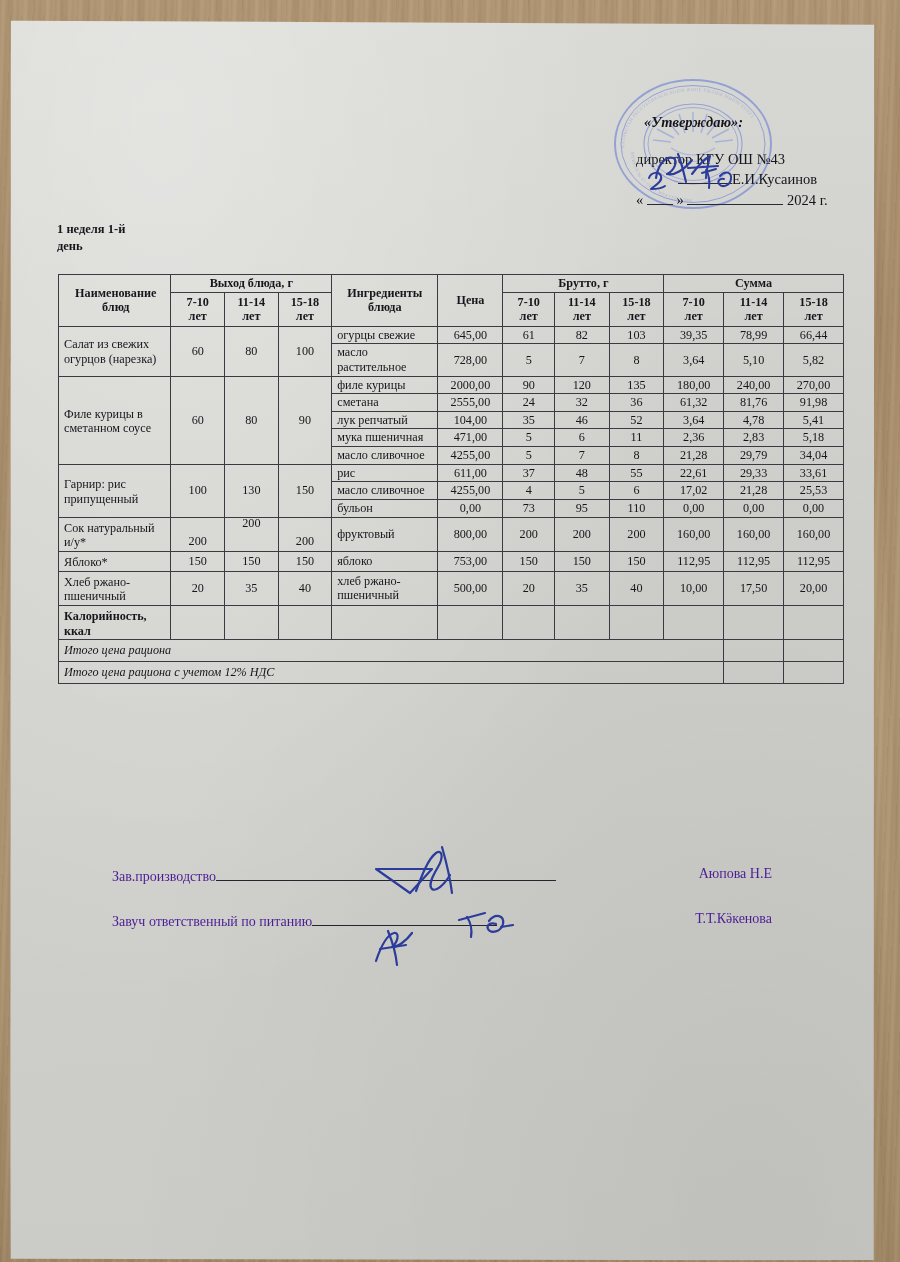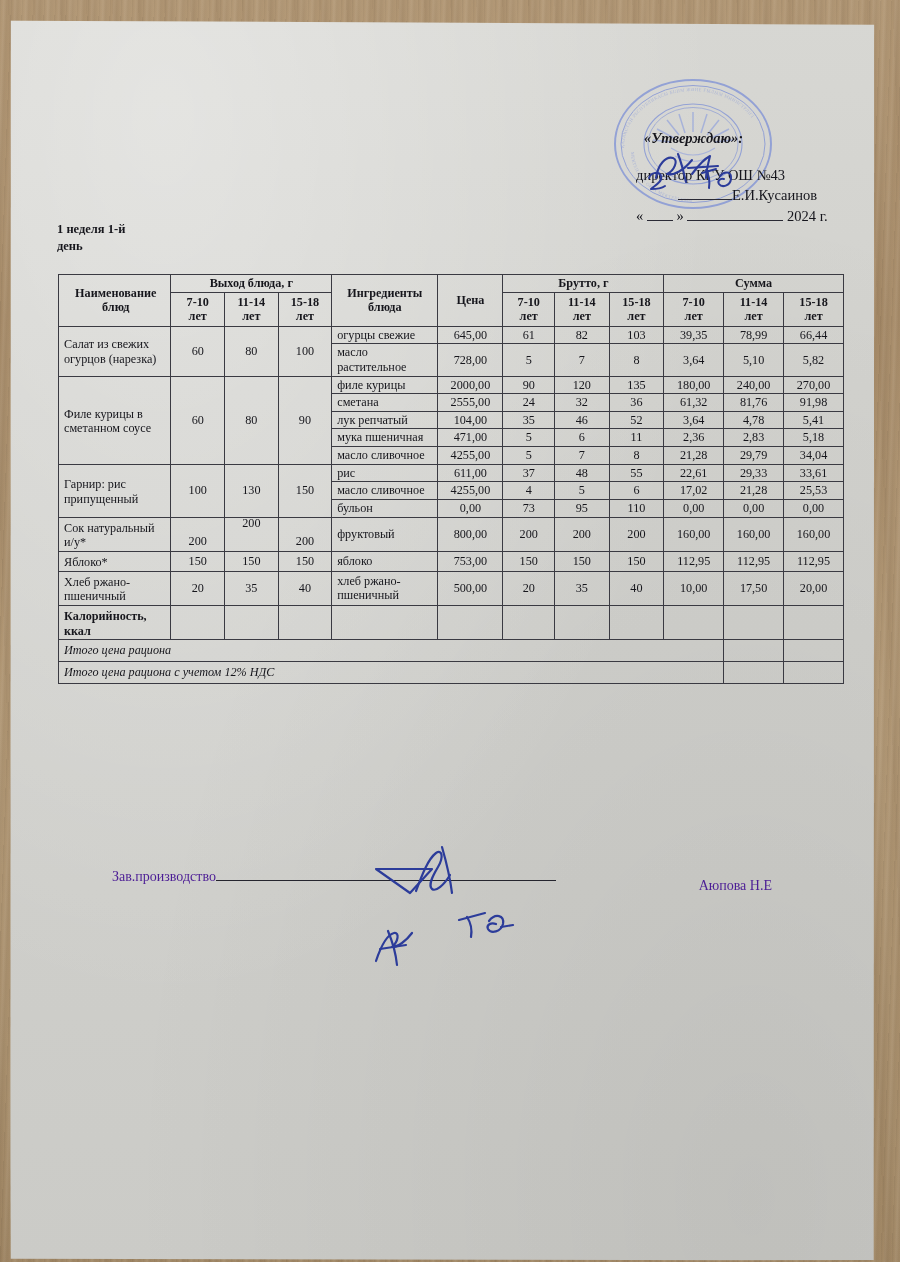--- a/index.html
+++ b/index.html
@@ -35,21 +35,21 @@
     position:absolute; inset:0;
     background:
       radial-gradient(ellipse at 18% 8%, rgba(255,255,255,0.35), rgba(255,255,255,0) 55%),
       radial-gradient(ellipse at 85% 95%, rgba(0,0,0,0.06), rgba(0,0,0,0) 60%);
     pointer-events:none;
   }
   .content { position:absolute; inset:0; color:#1b1b20; }
 
   
   .approval {
-    position:absolute; left:636px; top:128px; width:240px;
+    position:absolute; left:636px; top:112px; width:240px;
     font-size:14.5px; line-height:1.42; color:#15151c;
   }
   .approval .l1 { font-style:italic; font-weight:bold; padding-left:8px; }
   .approval .l2 { white-space:nowrap;margin-top:16px; }
   .approval .l3 { padding-left:42px; white-space:nowrap; }
   .approval .l4 { white-space:nowrap; position:relative; }
   .sig-line { display:inline-block; border-bottom:1px solid #2a2a35; }
   .sig-underline-a { width:54px; }
   .date-q { display:inline-block; width:26px; border-bottom:1px solid #2a2a35; }
   .date-m { display:inline-block; width:96px; border-bottom:1px solid #2a2a35; }
@@ -92,21 +92,21 @@
   .shift-dn { position:relative; top:7px; display:block; }
 
   
   .signatures {
     position:absolute; left:112px; top:866px; width:660px;
     font-size:14px; color:#4c1d95;
   }
   .sigrow { position:relative; height:31px; white-space:nowrap; }
   .sigrow .lbl { display:inline-block; }
   .sigrow .rule { display:inline-block; border-bottom:1px solid #25252e; height:15px; vertical-align:baseline; }
-  .sigrow .nm { position:absolute; right:0; top:12px; }
+  .sigrow .nm { position:absolute; right:0; top:0; }
   .gap2 { margin-top:14px; }
 </style>
 </head>
 <body>
 
 <div class="desk"></div>
 
 <div class="paper">
   <div class="paper-tint"></div>
 </div>
@@ -409,20 +409,24 @@
           </tr>
         </tbody>
     </table>
   </div>
 
   <div class="signatures">
     <div class="sigrow">
       <span class="lbl">Зав.производство</span><span class="rule" style="width:340px"></span>
       <span class="nm">Аюпова Н.Е</span>
     </div>
+    <div class="sigrow gap2">
+      <span class="lbl">Завуч  ответственный  по  питанию</span><span class="rule" style="width:185px"></span>
+      <span class="nm">Т.Т.Кӛкенова</span>
+    </div>
   </div>
 
   <svg class="hand" style="left:370px; top:845px; width:130px; height:54px;" viewBox="0 0 130 54">
     <g class="ink" stroke-width="2.2">
       <path d="M6 24 L62 24 L40 48 Z"></path>
       <path d="M46 46 C52 30, 58 14, 66 8 C72 4, 74 12, 68 22 C62 32, 58 40, 62 44 C66 47, 74 40, 80 30"></path>
       <path d="M72 2 C76 16, 80 32, 82 48"></path>
     </g>
   </svg>
   <svg class="hand" style="left:415px; top:903px; width:110px; height:42px;" viewBox="0 0 110 42">

